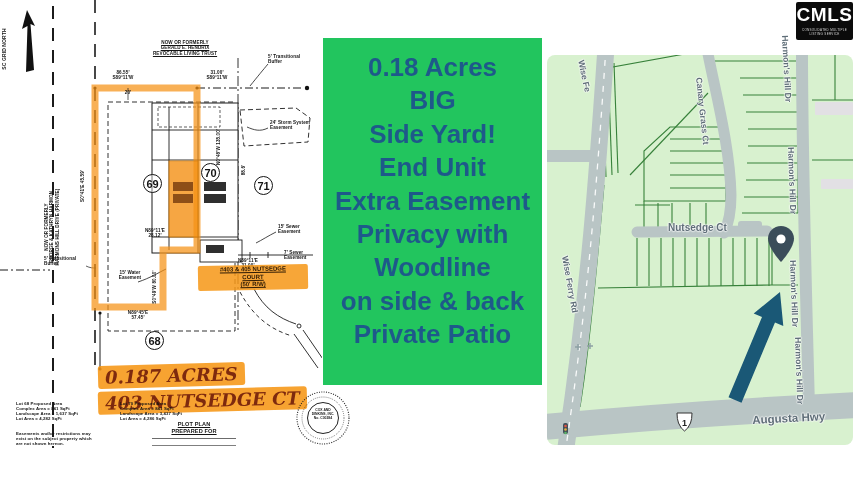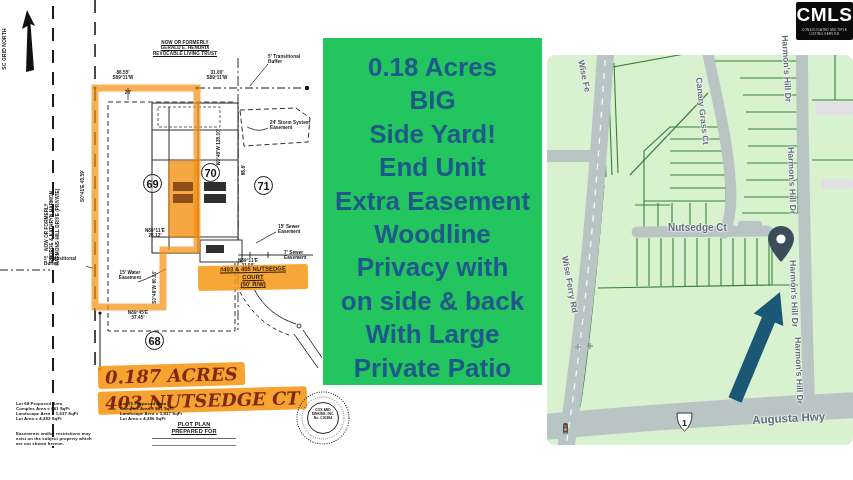--- a/index.html
+++ b/index.html
@@ -175,24 +175,23 @@
 DINKINS, INC.
 No. C00284</div>
   </div>
 
   <div class="callout">
     <div>0.18 Acres</div>
     <div>BIG</div>
     <div>Side Yard!</div>
     <div>End Unit</div>
     <div>Extra Easement</div>
+    <div>Privacy with</div>
     <div>Woodline</div>
-    <div>Privacy with</div>
     <div>on side &amp; back</div>
-    <div>With Large</div>
     <div>Private Patio</div>
   </div>
 
   <div class="map">
     <svg width="313" height="390" viewBox="0 0 313 390">
       <defs>
         <clipPath id="mapclip">
             <rect x="7" y="0" width="306" height="390" rx="8"></rect>
           </clipPath>
       </defs>

